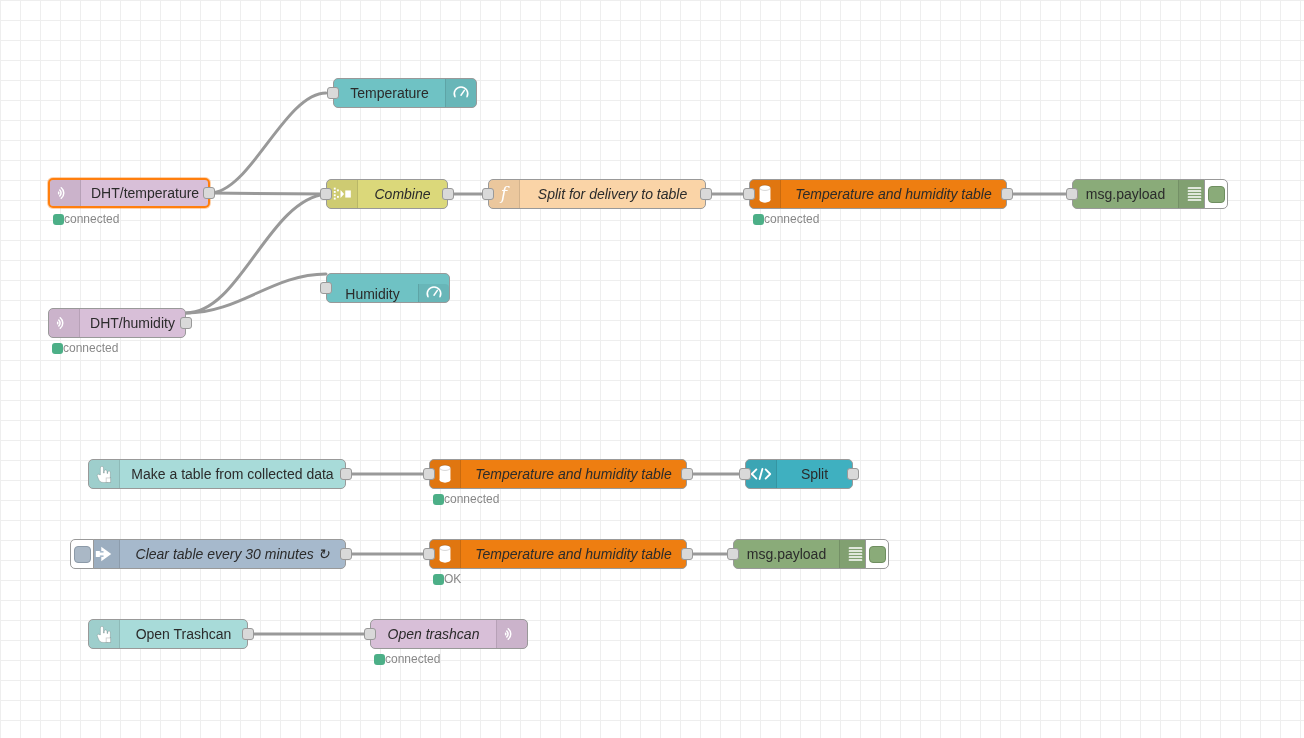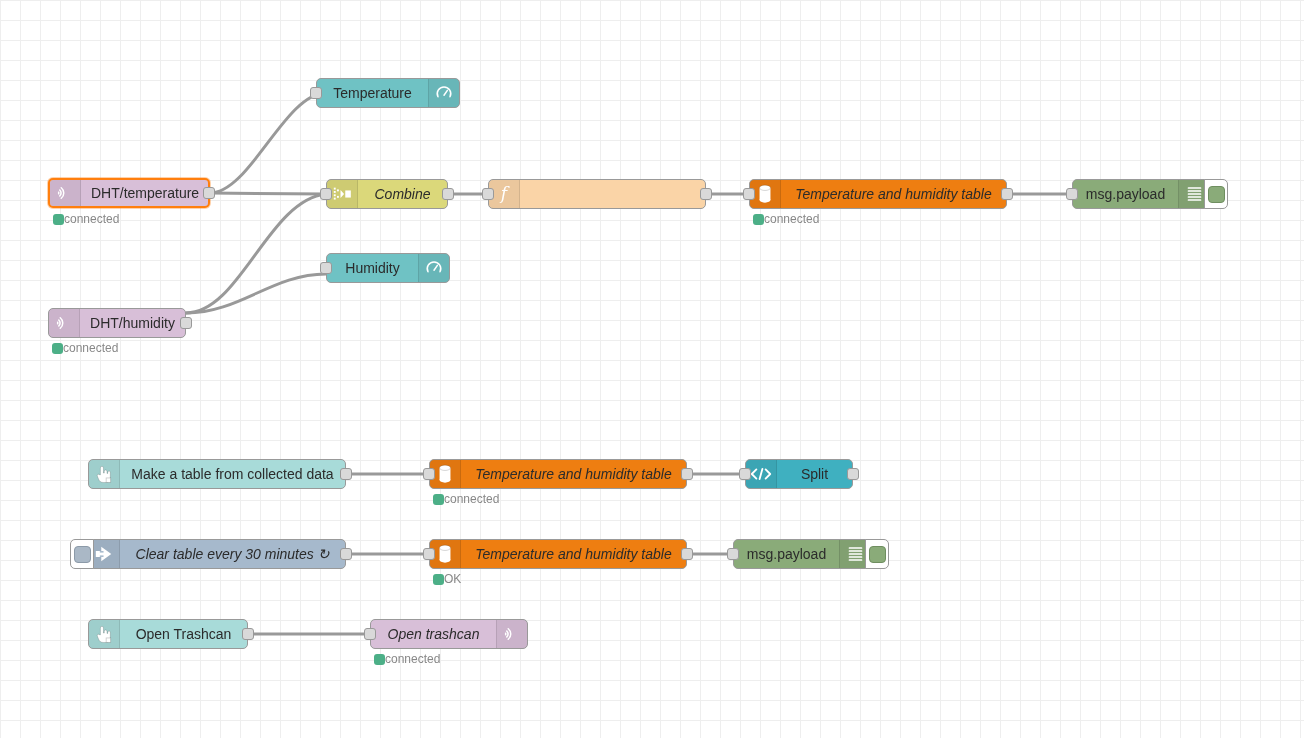--- a/index.html
+++ b/index.html
@@ -173,21 +173,21 @@
       <path d="M 448 194 C 466 194, 470 194, 488 194" fill="none" stroke="#999999" stroke-width="3" stroke-linecap="round"></path>
       <path d="M 706 194 C 726 194, 730 194, 749 194" fill="none" stroke="#999999" stroke-width="3" stroke-linecap="round"></path>
       <path d="M 1007 194 C 1035 194, 1045 194, 1072 194" fill="none" stroke="#999999" stroke-width="3" stroke-linecap="round"></path>
       <path d="M 346 474 C 375 474, 400 474, 429 474" fill="none" stroke="#999999" stroke-width="3" stroke-linecap="round"></path>
       <path d="M 687 474 C 707 474, 726 474, 745 474" fill="none" stroke="#999999" stroke-width="3" stroke-linecap="round"></path>
       <path d="M 346 554 C 375 554, 400 554, 429 554" fill="none" stroke="#999999" stroke-width="3" stroke-linecap="round"></path>
       <path d="M 687 554 C 703 554, 717 554, 733 554" fill="none" stroke="#999999" stroke-width="3" stroke-linecap="round"></path>
       <path d="M 248 634 C 290 634, 330 634, 370 634" fill="none" stroke="#999999" stroke-width="3" stroke-linecap="round"></path>
     </svg>
   <div id="node-layer">
-      <div class="node" style="left: 316px; top: 78px; width: 144px; background: rgb(111, 194, 196);">
+      <div class="node" style="left: 333px; top: 78px; width: 144px; background: rgb(111, 194, 196);">
         <div class="node-label center">Temperature</div>
         <div class="node-icon right">
           <svg class="glyph" width="18" height="18" viewBox="0 0 24 24">
             <path d="M4 17 A 9 9 0 1 1 20 17" fill="none" stroke="white" stroke-width="2" stroke-linecap="round"></path>
             <line x1="12" y1="15" x2="16.5" y2="8.5" stroke="white" stroke-width="2" stroke-linecap="round"></line>
           </svg>
         </div>
         <div class="port in"></div>
       </div>
       <div class="node selected" style="left: 48px; top: 178px; width: 162px; background: rgb(216, 191, 216);">
@@ -225,20 +225,21 @@
         <div class="node-label italic center">Combine</div>
         <div class="port in"></div>
         <div class="port out"></div>
       </div>
       <div class="node" style="left: 488px; top: 179px; width: 218px; background: rgb(250, 212, 167);">
         <div class="node-icon">
           <svg class="glyph" width="16" height="20" viewBox="0 0 16 22">
             <text x="8" y="17" text-anchor="middle" font-family="DejaVu Serif, serif" font-style="italic" font-size="19" fill="white">f</text>
           </svg>
         </div>
+        <div class="node-label italic center">Split for delivery to table</div>
         <div class="port in"></div>
         <div class="port out"></div>
       </div>
       <div class="node" style="left: 749px; top: 179px; width: 258px; background: rgb(238, 126, 17);">
         <div class="node-icon">
           <svg class="glyph" width="16" height="20" viewBox="0 0 16 22">
             <g fill="white">
               <ellipse cx="8" cy="4.2" rx="6" ry="2.9"></ellipse>
               <rect x="2" y="4.2" width="12" height="13.4"></rect>
               <ellipse cx="8" cy="17.6" rx="6" ry="2.9"></ellipse>
@@ -265,21 +266,21 @@
               <line x1="1.5" y1="11" x2="13.5" y2="11"></line>
               <line x1="1.5" y1="14" x2="13.5" y2="14"></line>
             </g>
           </svg>
         </div>
         <div class="port in"></div>
         <div class="debug-toggle">
           <div class="debug-toggle-btn"></div>
         </div>
       </div>
-      <div class="node" style="left: 326px; top: 253px; width: 124px; background: rgb(111, 194, 196);">
+      <div class="node" style="left: 326px; top: 273px; width: 124px; background: rgb(111, 194, 196); align-items: flex-end;">
         <div class="node-label center">Humidity</div>
         <div class="node-icon right">
           <svg class="glyph" width="18" height="18" viewBox="0 0 24 24">
             <path d="M4 17 A 9 9 0 1 1 20 17" fill="none" stroke="white" stroke-width="2" stroke-linecap="round"></path>
             <line x1="12" y1="15" x2="16.5" y2="8.5" stroke="white" stroke-width="2" stroke-linecap="round"></line>
           </svg>
         </div>
         <div class="port in"></div>
       </div>
       <div class="node" style="left: 48px; top: 308px; width: 138px; background: rgb(216, 191, 216);">

